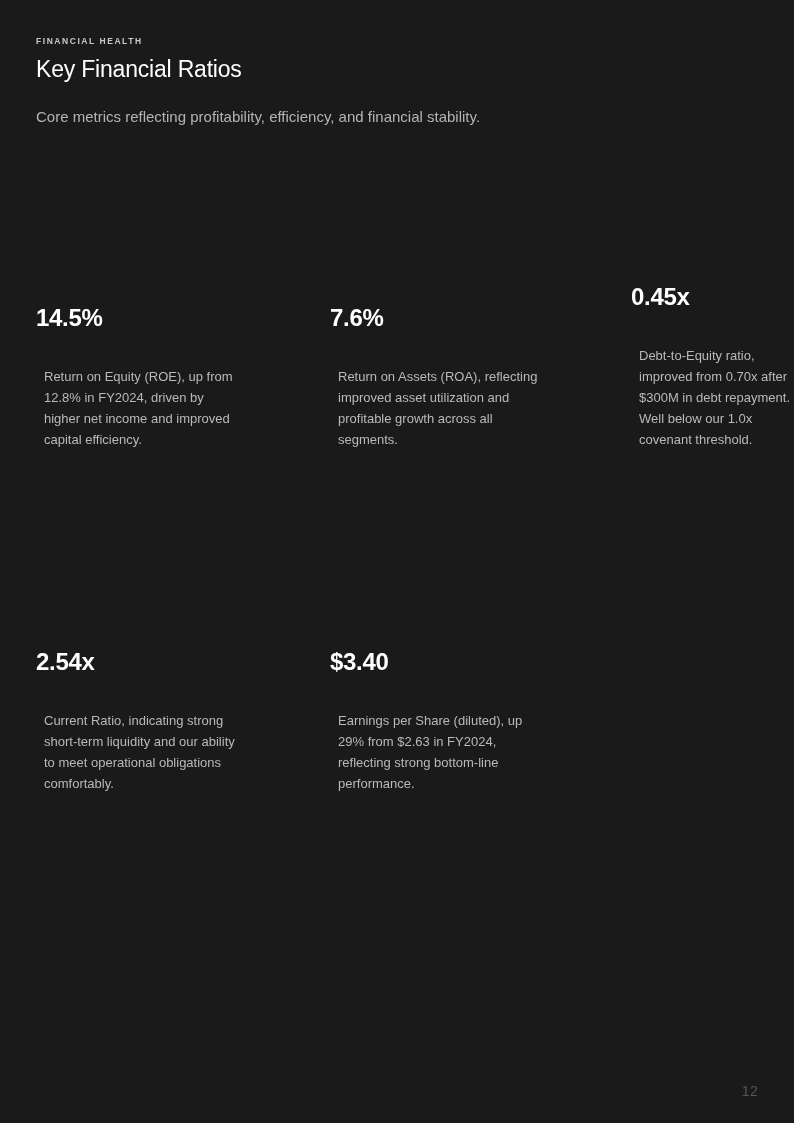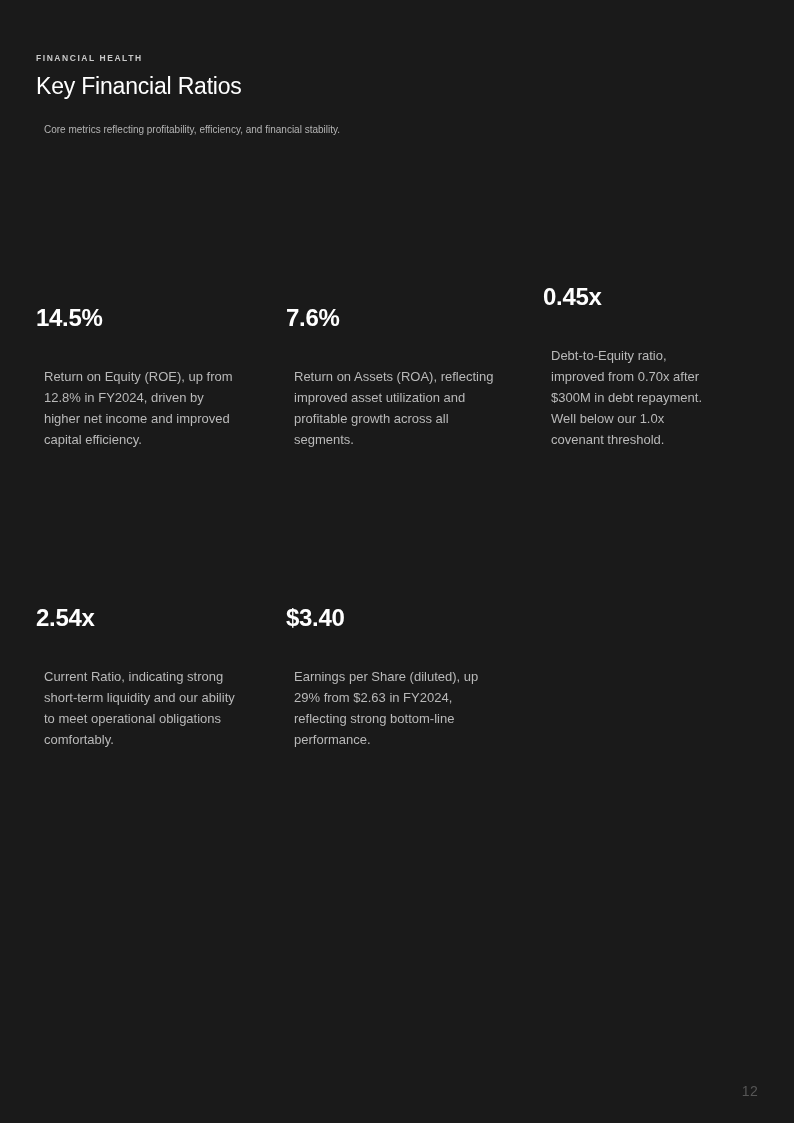--- a/index.html
+++ b/index.html
@@ -29,49 +29,50 @@
     top: 36px;
     width: 722px;
   }
   .eyebrow {
     font-size: 8.5px;
     font-weight: bold;
     letter-spacing: 1.55px;
     color: #c9c9c9;
     text-transform: uppercase;
     line-height: 1.2;
-    margin: 17px 0 10px 0;
+    margin: 0 0 10px 0;
   }
   .slide-title {
     font-size: 23px;
     font-weight: normal;
     color: #ffffff;
     letter-spacing: -0.2px;
     line-height: 1.2;
     margin: 0;
   }
   .slide-subtitle {
-    font-size: 10px;
+    font-size: 15px;
     font-weight: normal;
     color: #b4b4b4;
     line-height: 1.45;
-    margin: 22px 0 0 8px;
+    margin: 22px 0 0 0;
   }
 
   
   .metric-grid {
     position: absolute;
     left: 36px;
     top: 158px;
     width: 722px;
     display: grid;
     grid-template-columns: 250px 257px 215px;
     grid-template-rows: 300px 300px;
     column-gap: 0px;
     row-gap: 0px;
+    gap: 44px;
   }
   .metric-card {
     display: flex;
     flex-direction: column;
     justify-content: flex-end;
     align-items: flex-start;
     padding-right: 36px;
     box-sizing: border-box;
     height: 300px;
   }

